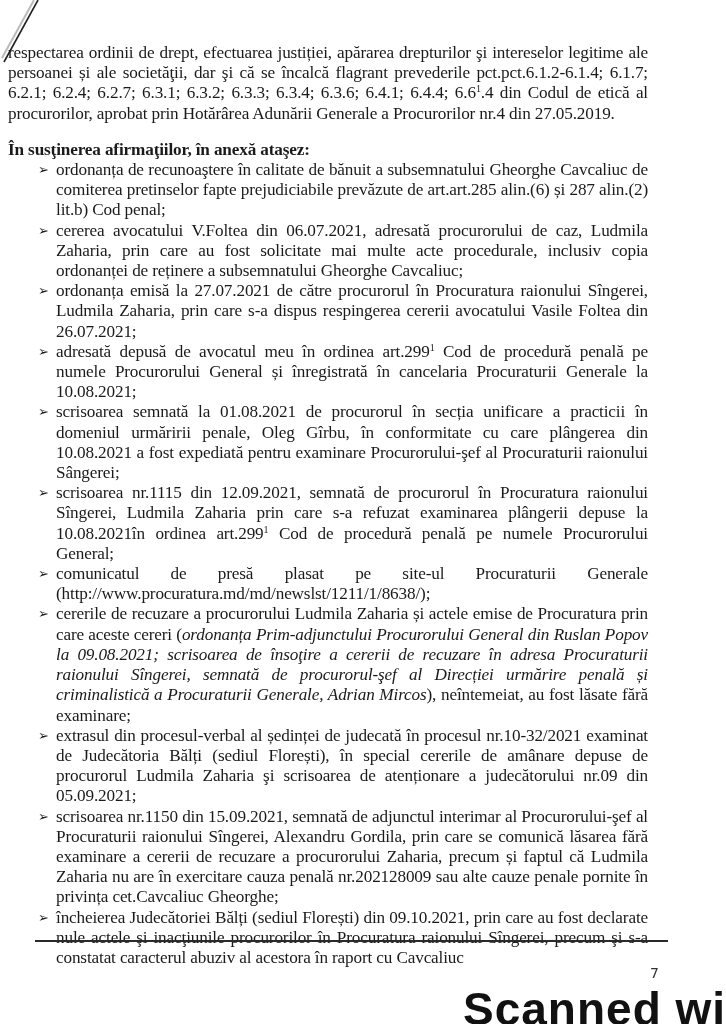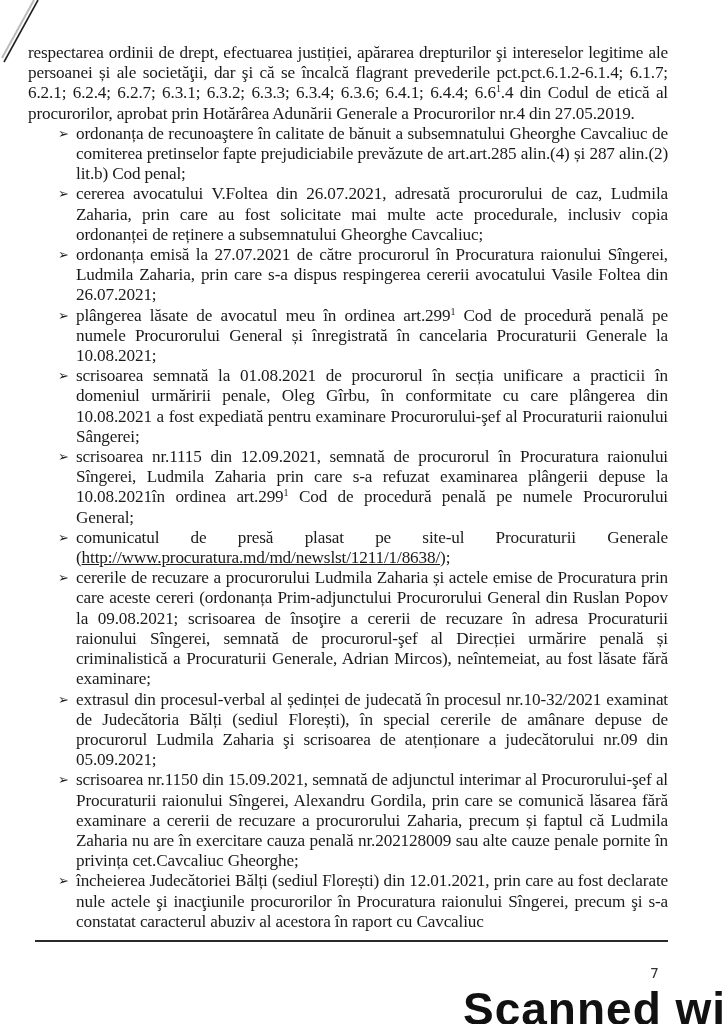--- a/index.html
+++ b/index.html
@@ -17,21 +17,21 @@
     }
     .corner-mark {
       position: absolute;
       left: 0;
       top: 0;
       width: 40px;
       height: 70px;
     }
     .page {
       position: absolute;
-      left: 28px;
+      left: 8px;
       top: 43px;
       width: 640px;
       font-size: 17.2px;
       line-height: 20.2px;
       letter-spacing: -0.15px;
     }
     .para {
       margin: 0;
       text-align: justify;
     }
@@ -50,22 +50,22 @@
       padding-left: 48px;
       text-align: justify;
     }
     .bullet .arrow {
       position: absolute;
       left: 30px;
       top: 0;
       font-family: "DejaVu Sans", sans-serif;
       font-size: 13px;
     }
-    .link { text-decoration: underline; }
-    .italic { }
+    .link { }
+    .italic { font-style: italic; }
     sup { font-size: 10px; line-height: 0; vertical-align: 6px; }
     .rule {
       position: absolute;
       left: 35px;
       top: 940px;
       width: 633px;
       height: 2px;
       background: #2a2a2a;
     }
     .page-number {
@@ -92,37 +92,38 @@
 <body>
 
 <svg class="corner-mark" viewBox="0 0 40 70">
   <line x1="38" y1="0" x2="4" y2="62" stroke="#222" stroke-width="1.6"></line>
   <line x1="34" y1="0" x2="2" y2="58" stroke="#bbb" stroke-width="2"></line>
 </svg>
 
 <div class="page">
   <p class="para"><span>respectarea ordinii de drept, efectuarea justiției, apărarea drepturilor şi intereselor legitime ale persoanei și ale societăţii, dar şi că se încalcă flagrant prevederile pct.pct.6.1.2-6.1.4; 6.1.7; 6.2.1; 6.2.4; 6.2.7; 6.3.1; 6.3.2; 6.3.3; 6.3.4; 6.3.6; 6.4.1; 6.4.4; 6.6</span><sup>1</sup><span>.4 din Codul de etică al procurorilor, aprobat prin Hotărârea Adunării Generale a Procurorilor nr.4 din 27.05.2019.</span></p>
 
+  <p class="heading">În susţinerea afirmaţiilor, în anexă ataşez:</p>
 
   <ul class="bullet-list">
     <li class="bullet">
       <span class="arrow">➢</span>
-      <span>ordonanța de recunoaştere în calitate de bănuit a subsemnatului Gheorghe Cavcaliuc de comiterea pretinselor fapte prejudiciabile prevăzute de art.art.285 alin.(4) și 287 alin.(2) lit.b) Cod penal;</span>
+      <span>ordonanța de recunoaştere în calitate de bănuit a subsemnatului Gheorghe Cavcaliuc de comiterea pretinselor fapte prejudiciabile prevăzute de art.art.285 alin.(6) și 287 alin.(2) lit.b) Cod penal;</span>
     </li>
     <li class="bullet">
       <span class="arrow">➢</span>
-      <span>cererea avocatului V.Foltea din 26.07.2021, adresată procurorului de caz, Ludmila Zaharia, prin care au fost solicitate mai multe acte procedurale, inclusiv copia ordonanței de reținere a subsemnatului Gheorghe Cavcaliuc;</span>
+      <span>cererea avocatului V.Foltea din 06.07.2021, adresată procurorului de caz, Ludmila Zaharia, prin care au fost solicitate mai multe acte procedurale, inclusiv copia ordonanței de reținere a subsemnatului Gheorghe Cavcaliuc;</span>
     </li>
     <li class="bullet">
       <span class="arrow">➢</span>
       <span>ordonanța emisă la 27.07.2021 de către procurorul în Procuratura raionului Sîngerei, Ludmila Zaharia, prin care s-a dispus respingerea cererii avocatului Vasile Foltea din 26.07.2021;</span>
     </li>
     <li class="bullet">
       <span class="arrow">➢</span>
-      <span>plângerea lăsate de avocatul meu în ordinea art.299</span><sup>1</sup><span> Cod de procedură penală pe numele Procurorului General și înregistrată în cancelaria Procuraturii Generale la 10.08.2021;</span>
+      <span>adresată depusă de avocatul meu în ordinea art.299</span><sup>1</sup><span> Cod de procedură penală pe numele Procurorului General și înregistrată în cancelaria Procuraturii Generale la 10.08.2021;</span>
     </li>
     <li class="bullet">
       <span class="arrow">➢</span>
       <span>scrisoarea semnată la 01.08.2021 de procurorul în secția unificare a practicii în domeniul urmăririi penale, Oleg Gîrbu, în conformitate cu care plângerea din 10.08.2021 a fost expediată pentru examinare Procurorului-şef al Procuraturii raionului Sângerei;</span>
     </li>
     <li class="bullet">
       <span class="arrow">➢</span>
       <span>scrisoarea nr.1115 din 12.09.2021, semnată de procurorul în Procuratura raionului Sîngerei, Ludmila Zaharia prin care s-a refuzat examinarea plângerii depuse  la 10.08.2021în ordinea art.299</span><sup>1</sup><span> Cod de procedură penală pe numele Procurorului General;</span>
     </li>
     <li class="bullet">
@@ -136,21 +137,21 @@
     <li class="bullet">
       <span class="arrow">➢</span>
       <span>extrasul din procesul-verbal al ședinței de judecată în procesul nr.10-32/2021 examinat de Judecătoria Bălți (sediul Florești), în special cererile de amânare depuse de procurorul Ludmila Zaharia şi scrisoarea de atenționare a judecătorului nr.09 din 05.09.2021;</span>
     </li>
     <li class="bullet">
       <span class="arrow">➢</span>
       <span>scrisoarea nr.1150 din 15.09.2021, semnată de adjunctul interimar al Procurorului-şef al Procuraturii raionului Sîngerei, Alexandru Gordila, prin care se comunică lăsarea fără examinare a cererii de recuzare a procurorului Zaharia, precum și faptul că Ludmila Zaharia nu are în exercitare cauza penală nr.202128009 sau alte cauze penale pornite în privința cet.Cavcaliuc Gheorghe;</span>
     </li>
     <li class="bullet">
       <span class="arrow">➢</span>
-      <span>încheierea Judecătoriei Bălți (sediul Florești) din 12.01.2021, prin care au fost declarate nule actele şi inacţiunile procurorilor în Procuratura raionului Sîngerei, precum şi s-a constatat caracterul abuziv al acestora în raport cu Cavcaliuc</span>
+      <span>încheierea Judecătoriei Bălți (sediul Florești) din 09.10.2021, prin care au fost declarate nule actele şi inacţiunile procurorilor în Procuratura raionului Sîngerei, precum şi s-a constatat caracterul abuziv al acestora în raport cu Cavcaliuc</span>
     </li>
   </ul>
 </div>
 
 <div class="rule"></div>
 
 <div class="page-number">7</div>
 
 <div class="watermark">Scanned with</div>
 

